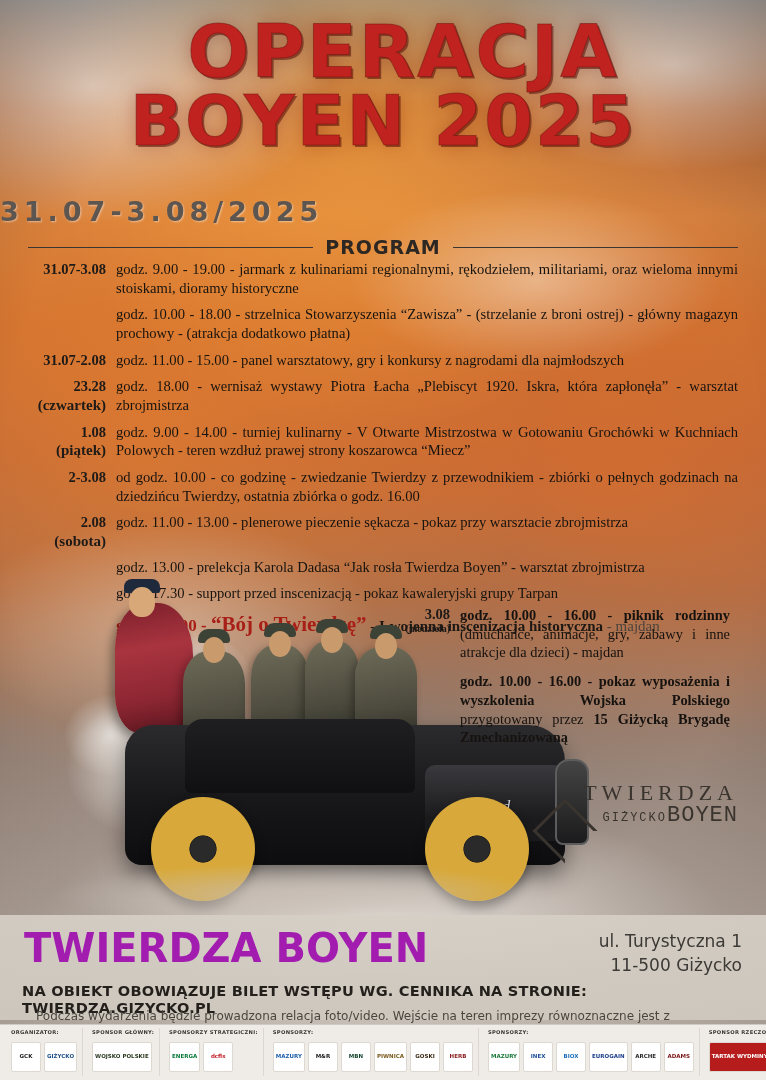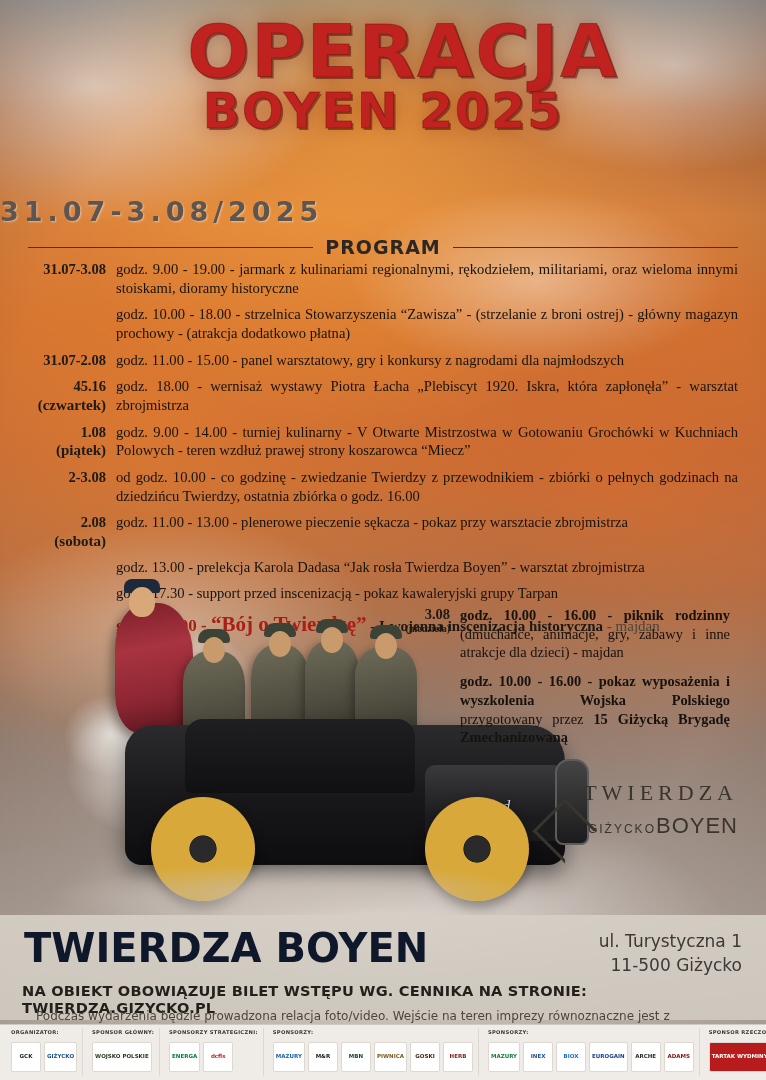--- a/index.html
+++ b/index.html
@@ -66,21 +66,21 @@
     font-weight: 700;
     color: #c0231f;
     letter-spacing: 2px;
     line-height: 0.92;
     text-shadow:
       2px 2px 0 rgba(90,15,10,0.55),
       0 0 18px rgba(120,20,10,0.35);
     -webkit-text-stroke: 1px rgba(110,18,12,0.5);
   }
   .title-1 { font-size: 73px; padding-left: 40px; }
-  .title-2 { font-size: 49px; margin-top: 4px; }
+  .title-2 { font-size: 70px; margin-top: 4px; }
 
   .date-line {
     position: absolute;
     top: 196px; left: 0; right: 0;
     text-align: left;
     font-family: "DejaVu Sans", sans-serif;
     font-size: 27px;
     font-weight: 700;
     letter-spacing: 5px;
     color: #5c5550;
@@ -324,25 +324,25 @@
     color: #3a342e;
   }
   .logo .l1 {
     font-family: "Liberation Serif", serif;
     font-size: 22px;
     letter-spacing: 5px;
     font-weight: 400;
     line-height: 1;
   }
   .logo .l2 {
-    font-family: Liberation Sans, sans-serif;
+    font-family: Liberation Mono, monospace;
     font-size: 22px;
     letter-spacing: 1px;
     line-height: 1;
-    margin-top: 11px;
+    margin-top: 1px;
   }
   .logo .l2 .small { font-size: 12px; letter-spacing: 2px; }
   .logo .mark {
     position: absolute;
     left: -16px; top: 26px;
     width: 46px; height: 46px;
     border: 3px solid #3a342e;
     transform: rotate(45deg);
     border-right-color: transparent;
   }
@@ -355,21 +355,21 @@
     height: 105px;
     background: linear-gradient(180deg, rgba(214,207,198,0.92), rgba(206,199,190,0.98));
   }
   .footer-title {
     position: absolute;
     left: 24px; top: 925px;
     font-family: "DejaVu Sans", sans-serif;
     font-weight: 700;
     font-size: 40px;
     letter-spacing: 0px;
-    color: #0f172a;
+    color: #a21caf;
   }
   .footer-addr {
     position: absolute;
     right: 24px; top: 930px;
     text-align: right;
     font-family: "DejaVu Sans", sans-serif;
     font-size: 17px;
     color: #3c3a36;
     line-height: 1.4;
   }
@@ -471,21 +471,21 @@
       <div class="ptext"><b>godz. 10.00 - 18.00 - strzelnica Stowarzyszenia “Zawisza” - (strzelanie z broni ostrej)</b> - główny magazyn prochowy - (atrakcja dodatkowo płatna)</div>
     </div>
 
     <div class="prow gap">
       <div class="pdate">31.07-2.08</div>
       <div class="ptext"><b>godz. 11.00 - 15.00 - panel warsztatowy, gry i konkursy z nagrodami dla najmłodszych</b></div>
     </div>
 
     <div class="prow gap">
       <div class="pdate">
-        <span>45.16</span>
+        <span>23.28</span>
         <span class="sub">(czwartek)</span>
       </div>
       <div class="ptext"><b>godz. 18.00</b> - wernisaż wystawy <b>Piotra Łacha „Plebiscyt 1920. Iskra, która zapłonęła”</b> - warsztat zbrojmistrza</div>
     </div>
 
     <div class="prow gap">
       <div class="pdate">
         <span>1.08</span>
         <span class="sub">(piątek)</span>
       </div>

